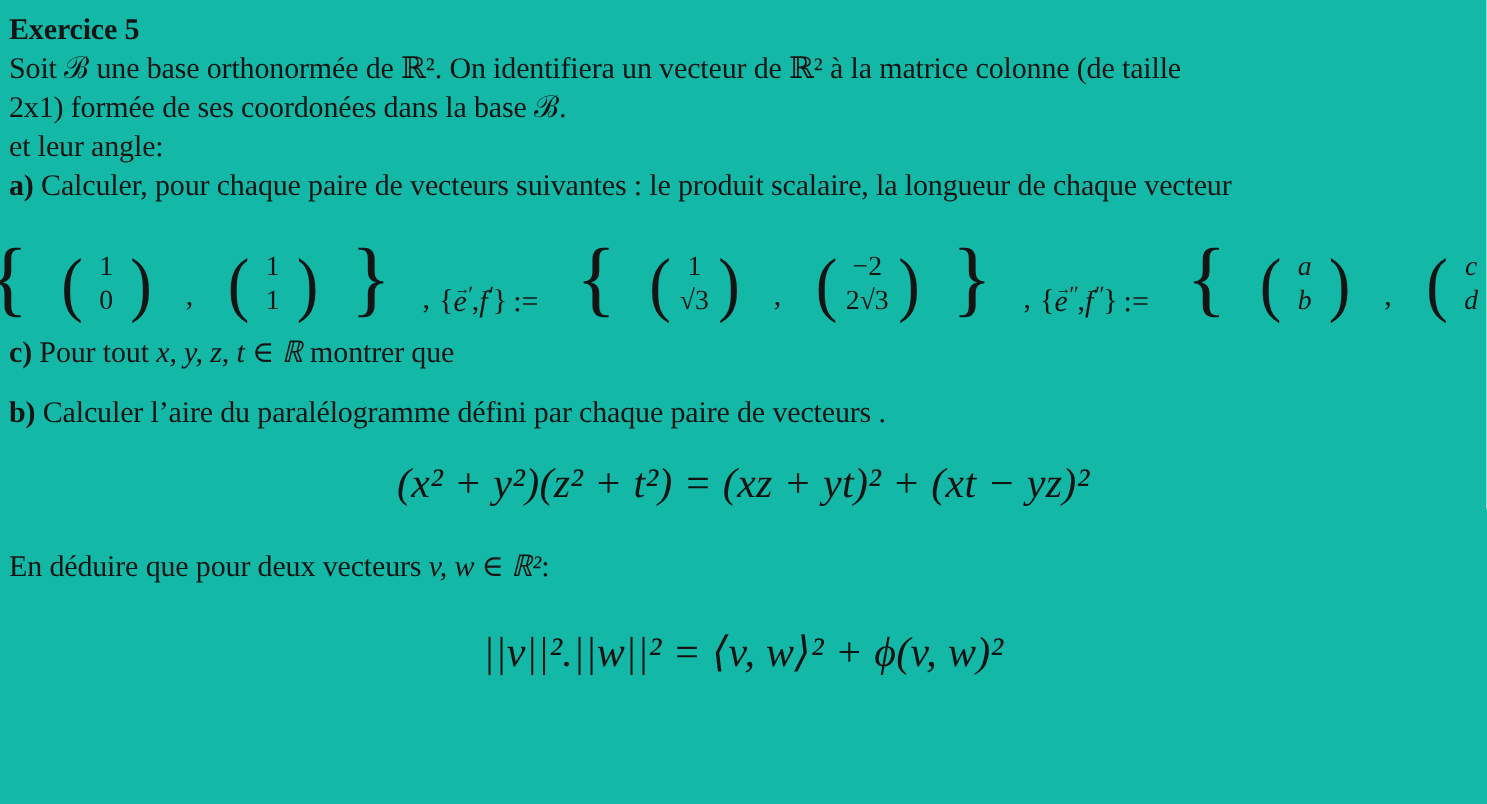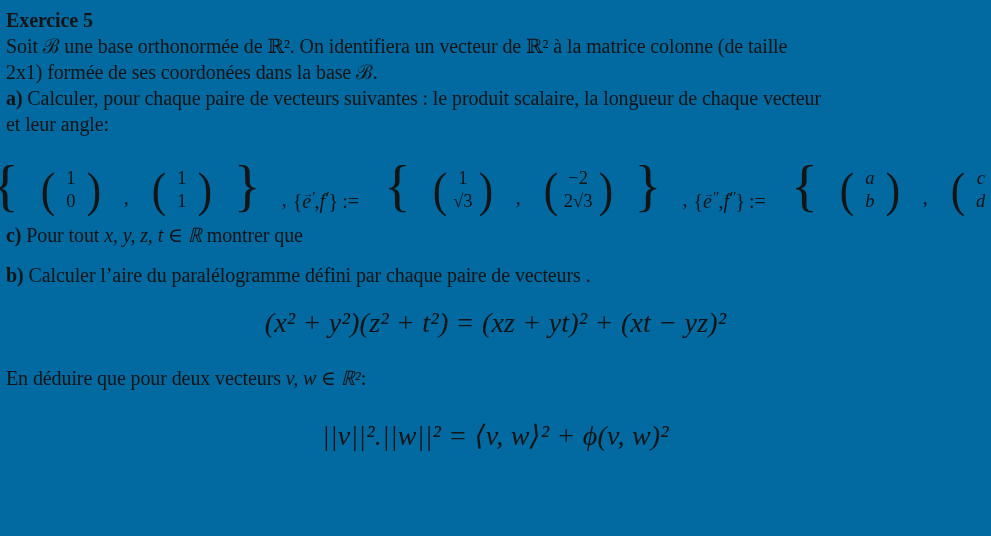--- a/index.html
+++ b/index.html
@@ -1,21 +1,21 @@
 <!DOCTYPE html>
 <html><head>
 <meta charset="utf-8">
 <style>
   * { margin: 0; padding: 0; box-sizing: border-box; }
   html, body { background: #ffffff; }
   .page {
     position: relative;
     width: 991px;
     height: 536px;
-    background: #0369a1;
+    background: #14b8a6;
     color: #141414;
     font-family: "Liberation Serif", "DejaVu Serif", serif;
     font-size: 20px;
     line-height: 26px;
     padding: 7px 6px 0 6px;
     overflow: hidden;
   }
   p { margin: 0; }
   .line { white-space: nowrap; letter-spacing: -0.1px; }
   .b { font-weight: bold; }
@@ -67,22 +67,22 @@
 </head>
 <body>
 
 <div class="page">
 
   <p class="line b">Exercice 5</p>
 
   <p class="line">Soit ℬ une base orthonormée de ℝ². On identifiera un vecteur de ℝ² à la matrice colonne (de taille</p>
   <p class="line">2x1) formée de ses coordonées dans la base ℬ.</p>
 
+  <p class="line">et leur angle:</p>
   <p class="line"><span class="b">a)</span><span> Calculer, pour chaque paire de vecteurs suivantes : le produit scalaire, la longueur de chaque vecteur</span></p>
-  <p class="line">et leur angle:</p>
 
   <div class="pairs-line">
 
     <span class="pair">
       <span class="setlabel"><span class="tok">{</span><span class="vec">e</span><span class="pr"></span><span class="tok">,</span><span class="vec">f</span><span class="pr"></span><span class="tok">}</span><span class="assign">:=</span></span>
       <span class="bigbrace">{</span>
       <span class="colvec">
           <span class="paren">(</span>
           <span class="col">
             <span>1</span>

